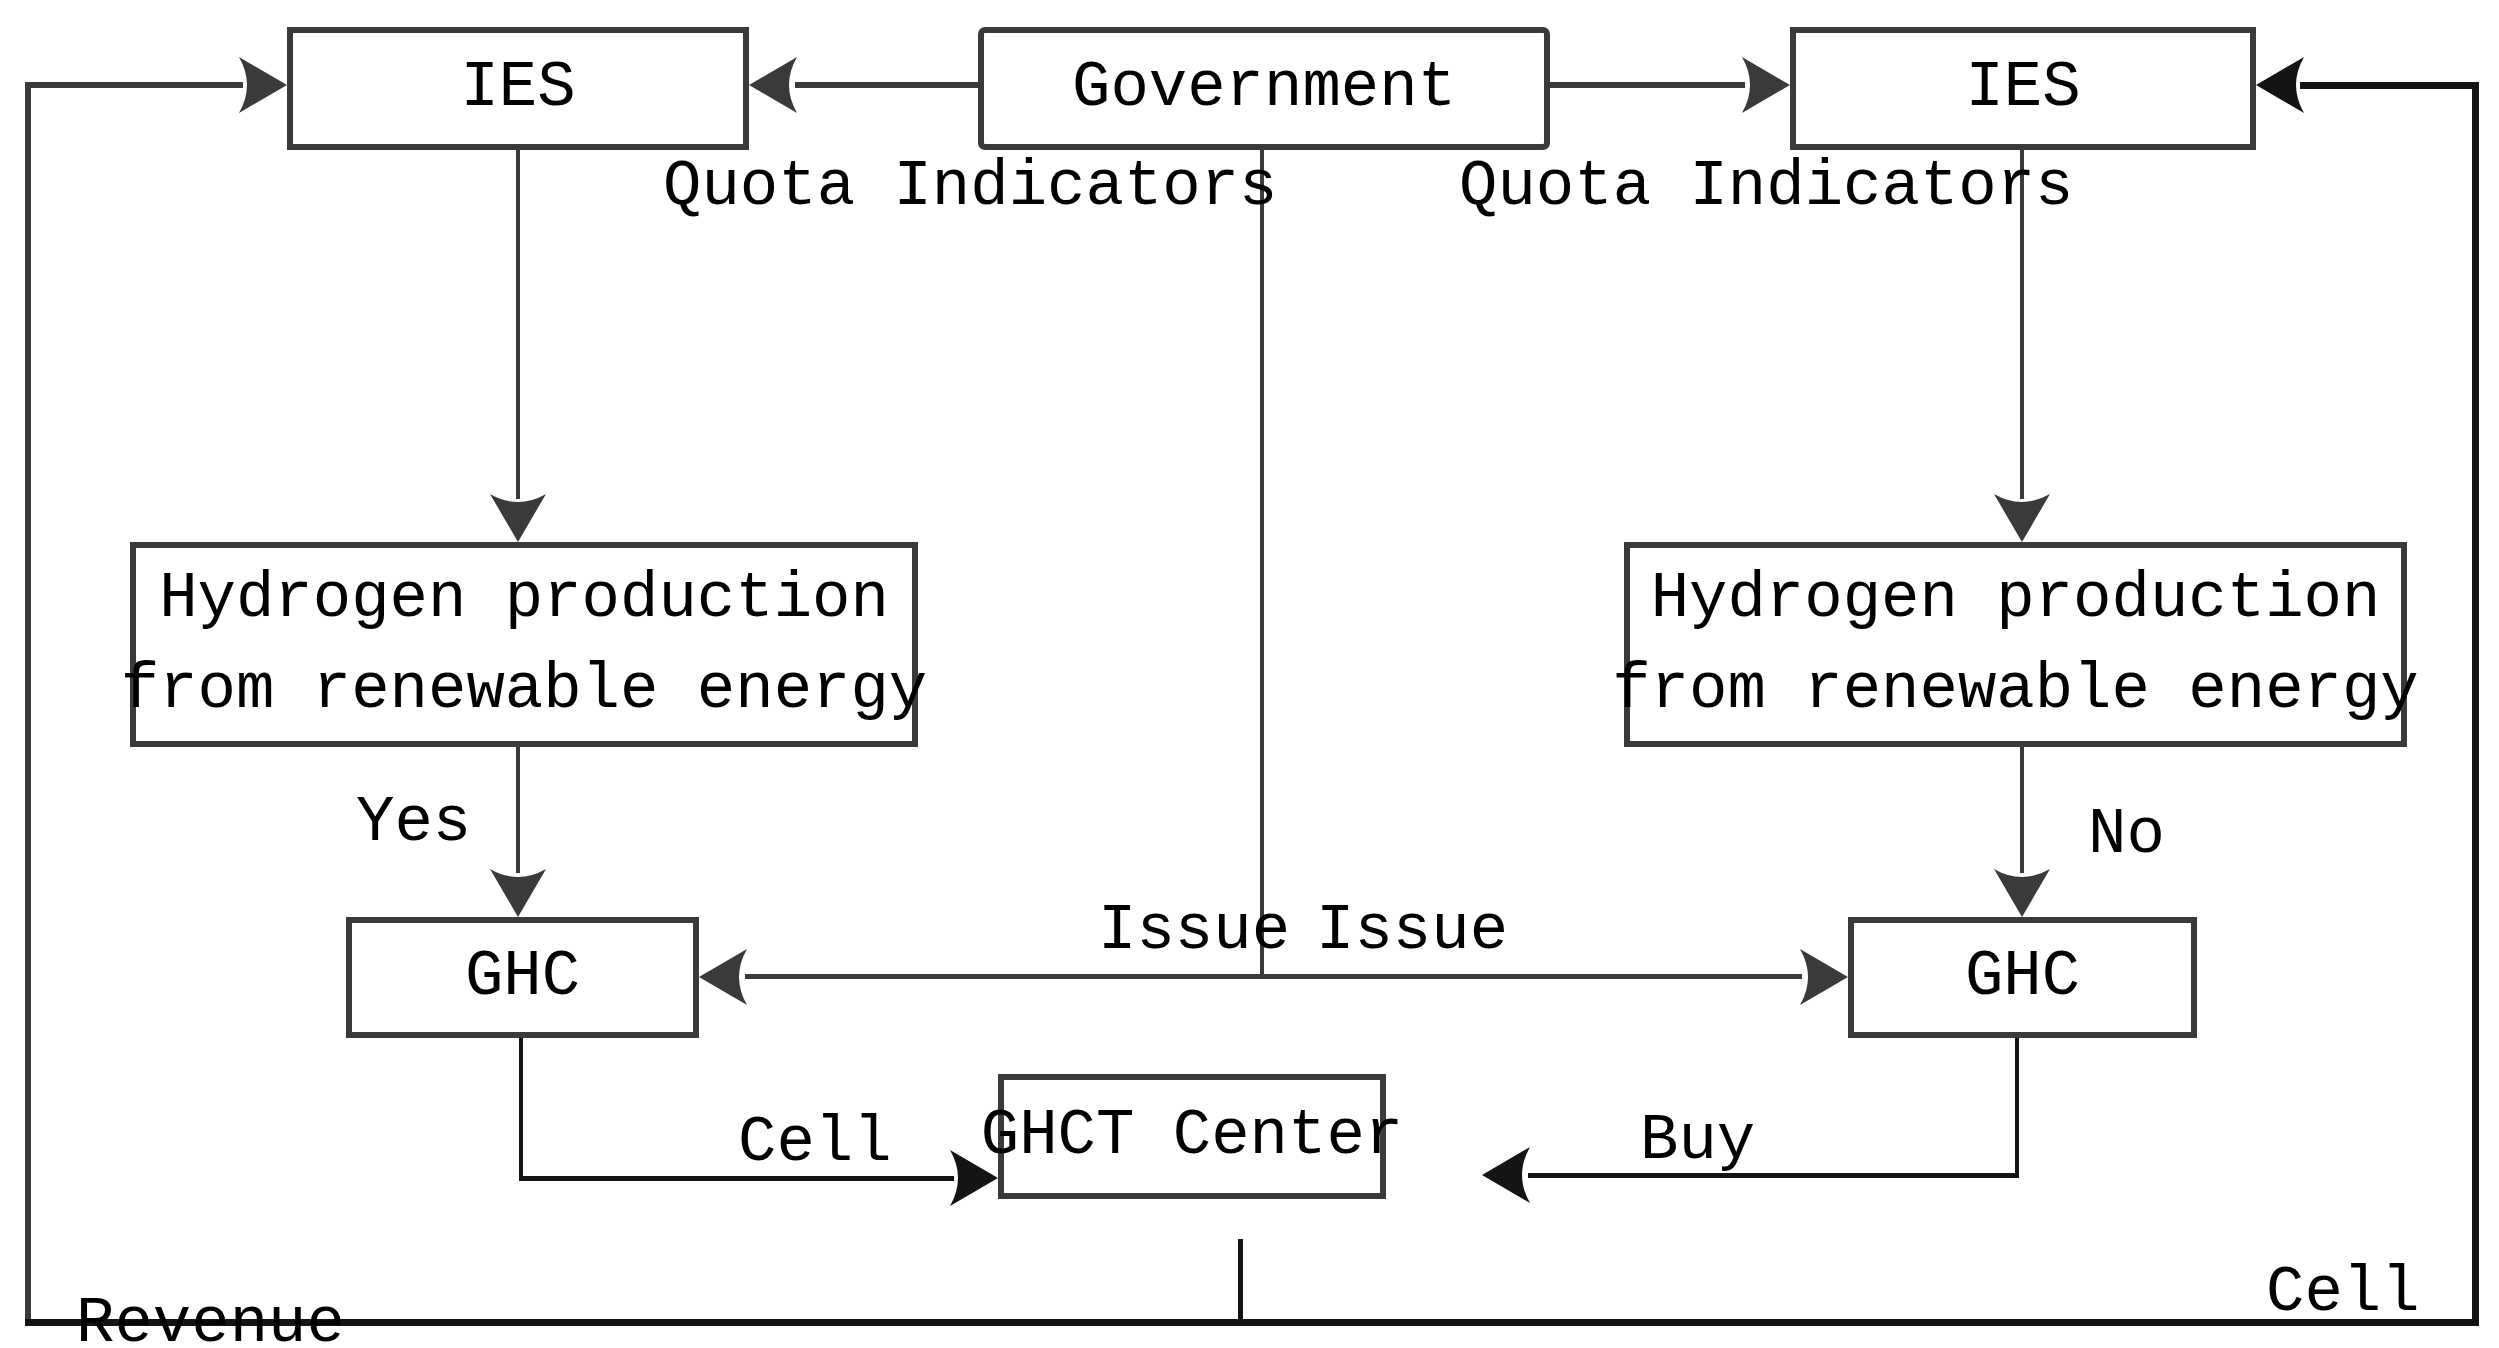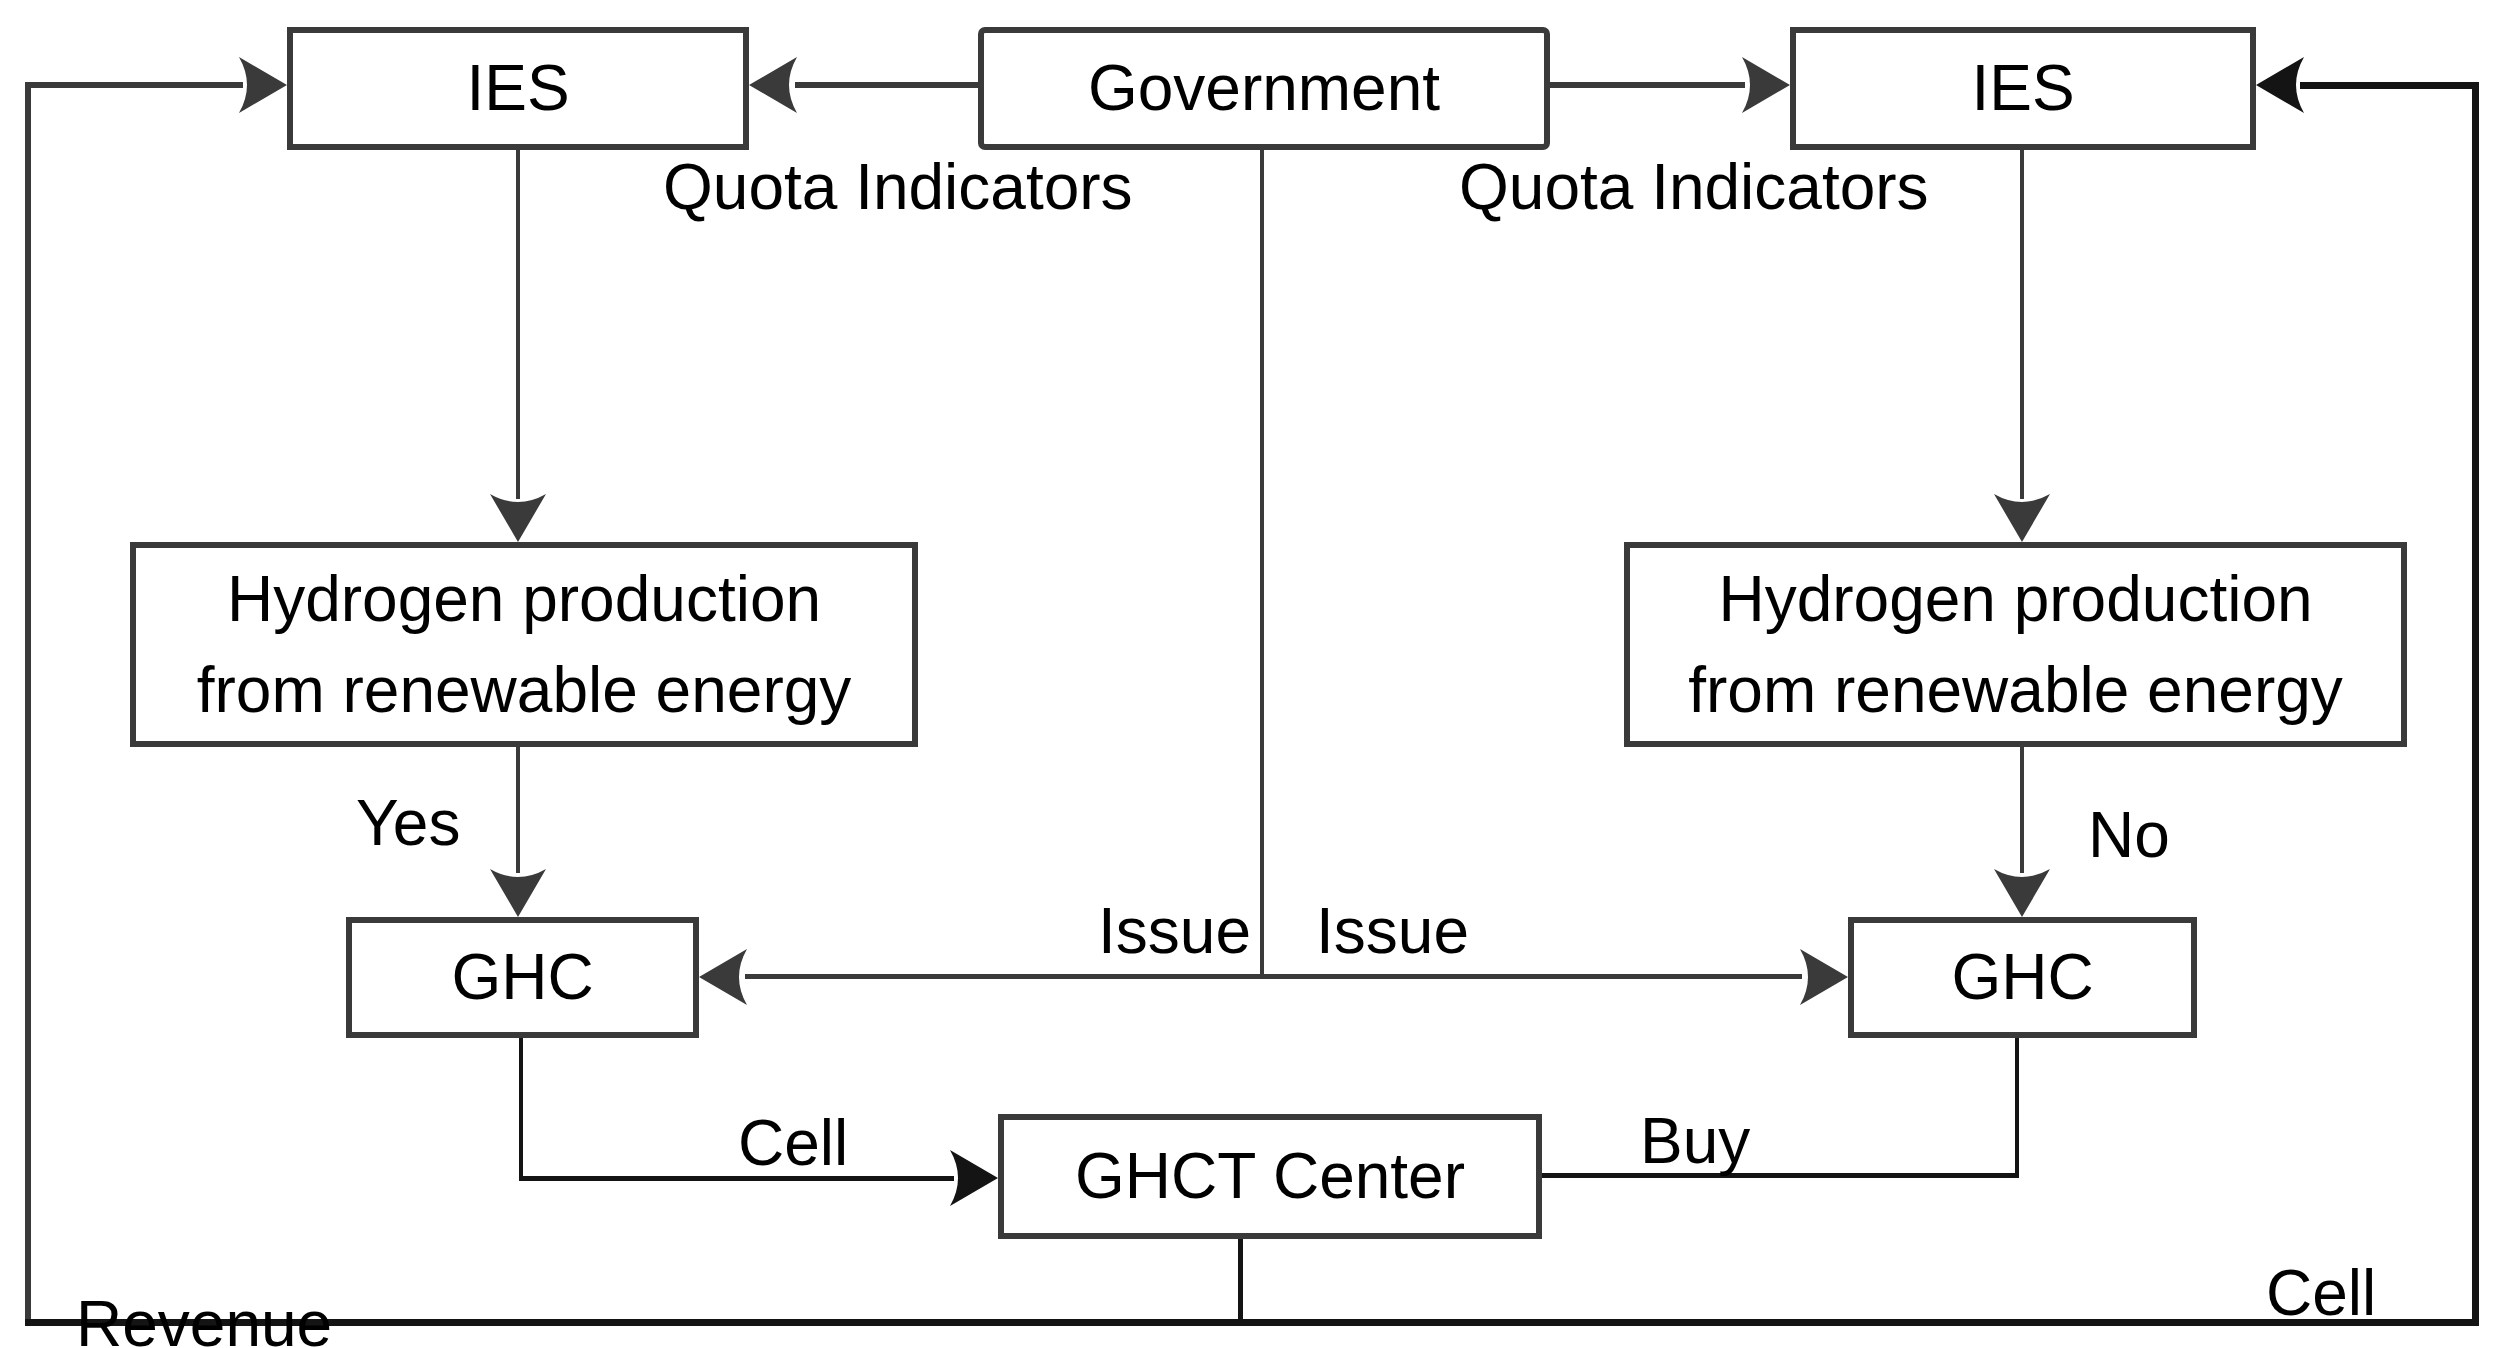--- a/index.html
+++ b/index.html
@@ -1,20 +1,20 @@
 <!DOCTYPE html>
 <html><head>
 <meta charset="utf-8">
 <style>
   html,body{margin:0;padding:0;background:#ffffff;}
   .canvas{
     position:relative;
     width:2499px;height:1348px;
     background:#ffffff;
-    font-family:Liberation Sans, sans-serif;
+    font-family:Liberation Mono, monospace;
     color:#000;
     overflow:hidden;
   }
   .box{
     position:absolute;
     box-sizing:border-box;
     border:6px solid #3a3a3a;
     background:#ffffff;
     display:flex;flex-direction:column;
     align-items:center;justify-content:center;
@@ -124,21 +124,21 @@
   </div>
 
   <div class="box" style="left:346px;top:917px;width:353px;height:121px;">
     <span>GHC</span>
   </div>
 
   <div class="box" style="left:1848px;top:917px;width:349px;height:121px;">
     <span>GHC</span>
   </div>
 
-  <div class="box" style="left:998px;top:1114px;width:544px;height:125px;">
+  <div class="box" style="left:998px;top:1074px;width:388px;height:125px;">
     <span>GHCT Center</span>
   </div>
 
   <div class="lbl" style="left:663px;top:152px;">Quota Indicators</div>
   <div class="lbl" style="left:1459px;top:152px;">Quota Indicators</div>
 
   <div class="lbl" style="left:356px;top:788px;">Yes</div>
   <div class="lbl" style="left:2088px;top:800px;">No</div>
 
   <div class="lbl" style="left:1098px;top:896px;">Issue</div>

